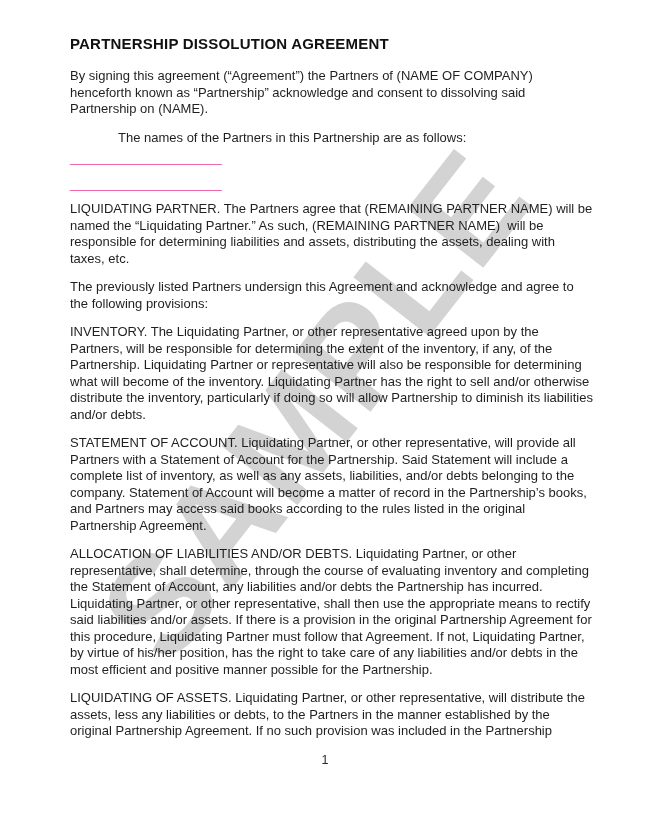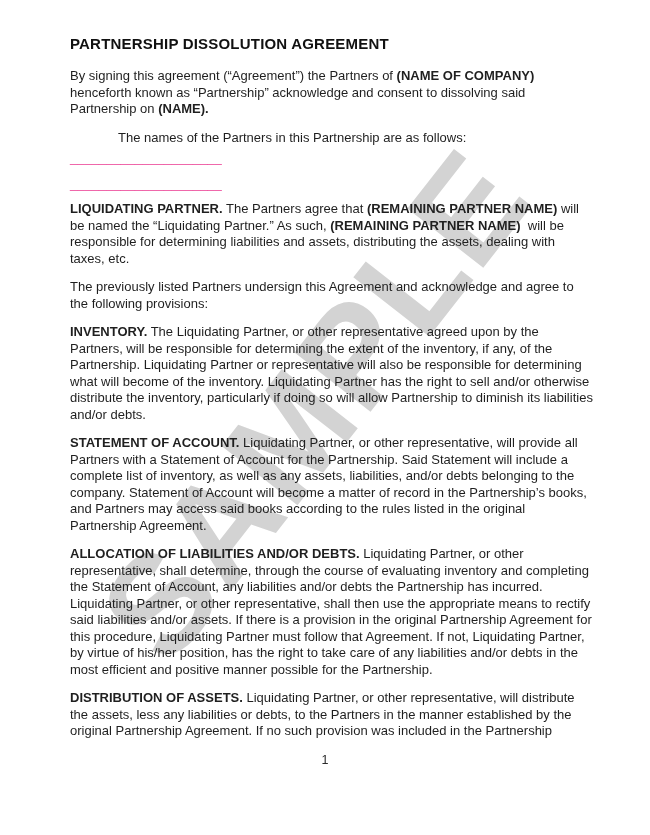--- a/index.html
+++ b/index.html
@@ -46,21 +46,21 @@
     font-weight: bold;
     line-height: 20px;
     letter-spacing: 0.2px;
     color: #111111;
   }
   .content p {
     margin: 0 0 12px 0;
     white-space: pre-wrap;
   }
   .content p .b {
-    font-weight: bold;
+    font-weight: normal;
   }
   p.lead-tight {
     margin-bottom: 4px;
     margin-left: 48px;
   }
   p.blank-line {
     margin-bottom: 9px;
     color: #ec4899;
     letter-spacing: 0;
   }
@@ -98,19 +98,19 @@
     <p><span class="b">LIQUIDATING PARTNER.</span><span> The Partners agree that </span><span class="b">(REMAINING PARTNER NAME)</span><span> will be named the “Liquidating Partner.” As such, </span><span class="b">(REMAINING PARTNER NAME)</span><span>  will be responsible for determining liabilities and assets, distributing the assets, dealing with taxes, etc.</span></p>
 
     <p><span>The previously listed Partners undersign this Agreement and acknowledge and agree to the following provisions:</span></p>
 
     <p><span class="b">INVENTORY.</span><span> The Liquidating Partner, or other representative agreed upon by the Partners, will be responsible for determining the extent of the inventory, if any, of the Partnership. Liquidating Partner or representative will also be responsible for determining what will become of the inventory. Liquidating Partner has the right to sell and/or otherwise distribute the inventory, particularly if doing so will allow Partnership to diminish its liabilities and/or debts.</span></p>
 
     <p><span class="b">STATEMENT OF ACCOUNT.</span><span> Liquidating Partner, or other representative, will provide all Partners with a Statement of Account for the Partnership. Said Statement will include a complete list of inventory, as well as any assets, liabilities, and/or debts belonging to the company. Statement of Account will become a matter of record in the Partnership’s books, and Partners may access said books according to the rules listed in the original Partnership Agreement.</span></p>
 
     <p><span class="b">ALLOCATION OF LIABILITIES AND/OR DEBTS.</span><span> Liquidating Partner, or other representative, shall determine, through the course of evaluating inventory and completing the Statement of Account, any liabilities and/or debts the Partnership has incurred. Liquidating Partner, or other representative, shall then use the appropriate means to rectify said liabilities and/or assets. If there is a provision in the original Partnership Agreement for this procedure, Liquidating Partner must follow that Agreement. If not, Liquidating Partner, by virtue of his/her position, has the right to take care of any liabilities and/or debts in the most efficient and positive manner possible for the Partnership.</span></p>
 
-    <p><span class="b">DISTRIBUTION OF ASSETS.</span><span> Liquidating Partner, or other representative, will distribute the assets, less any liabilities or debts, to the Partners in the manner established by the original Partnership Agreement. If no such provision was included in the Partnership</span></p>
+    <p><span class="b">LIQUIDATING OF ASSETS.</span><span> Liquidating Partner, or other representative, will distribute the assets, less any liabilities or debts, to the Partners in the manner established by the original Partnership Agreement. If no such provision was included in the Partnership</span></p>
 
   </div>
 
   <div class="page-number">1</div>
 
 </div>
 
 </body></html>

